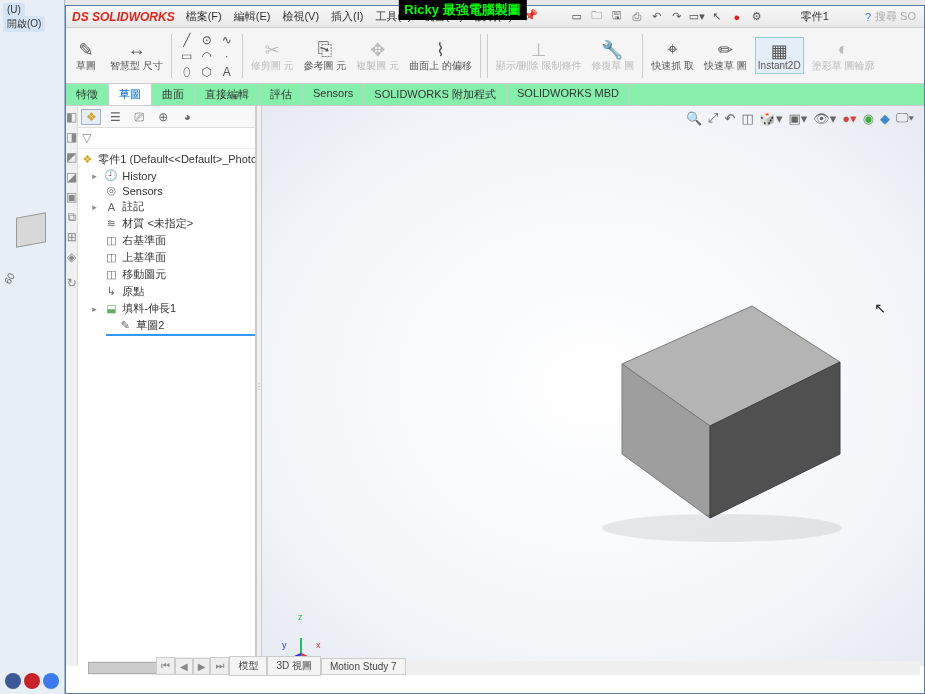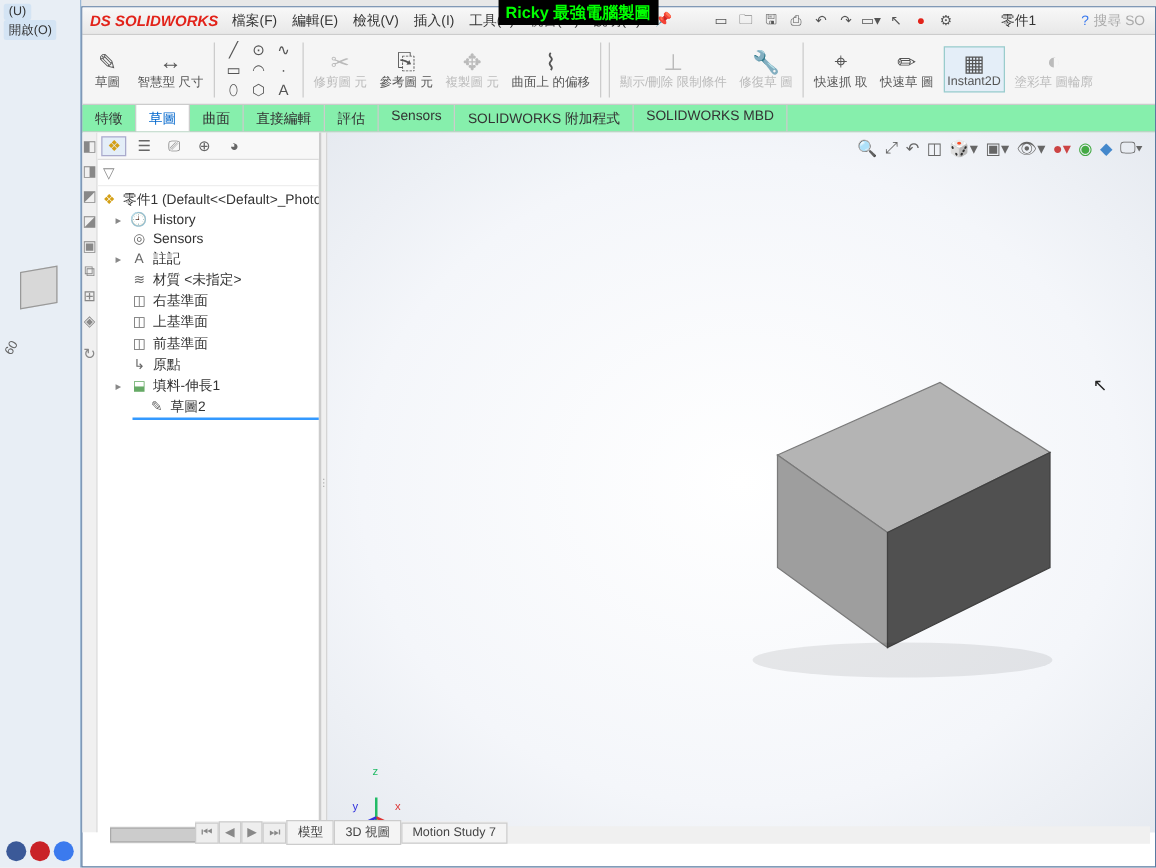--- a/index.html
+++ b/index.html
@@ -274,21 +274,21 @@
               <span>右基準面</span>
             </div>
           <div class="tree-item l1">
               <span class="ar"></span>
               <span class="ticon">◫</span>
               <span>上基準面</span>
             </div>
           <div class="tree-item l1">
               <span class="ar"></span>
               <span class="ticon">◫</span>
-              <span>前基準面</span>
+              <span>移動圖元</span>
             </div>
           <div class="tree-item l1">
               <span class="ar"></span>
               <span class="ticon">↳</span>
               <span>原點</span>
             </div>
           <div class="tree-item l1">
               <span class="ar">▸</span>
               <span class="ticon" style="color:#6a6">⬓</span>
               <span>填料-伸長1</span>

